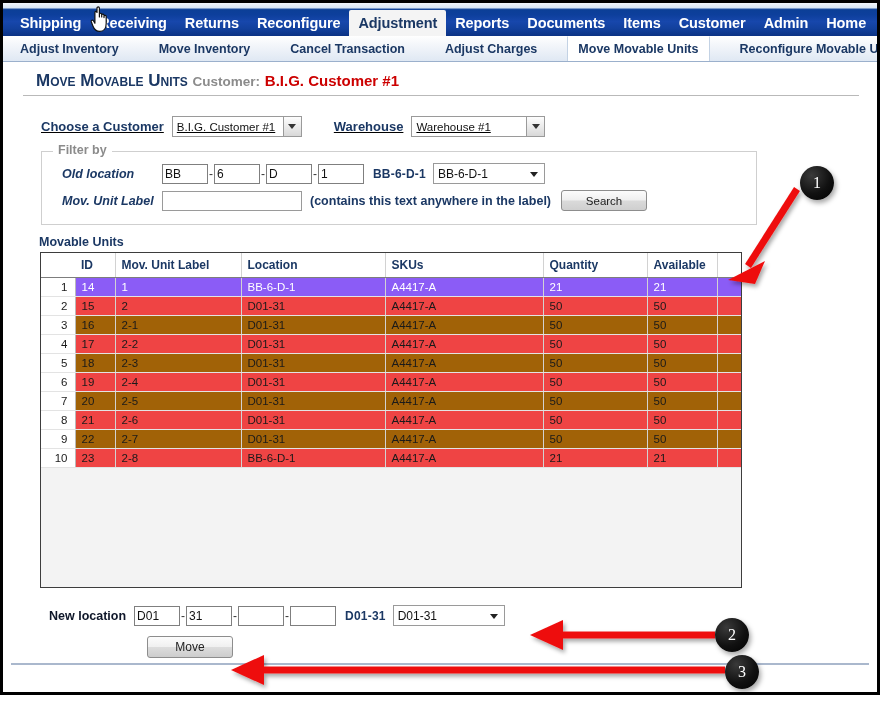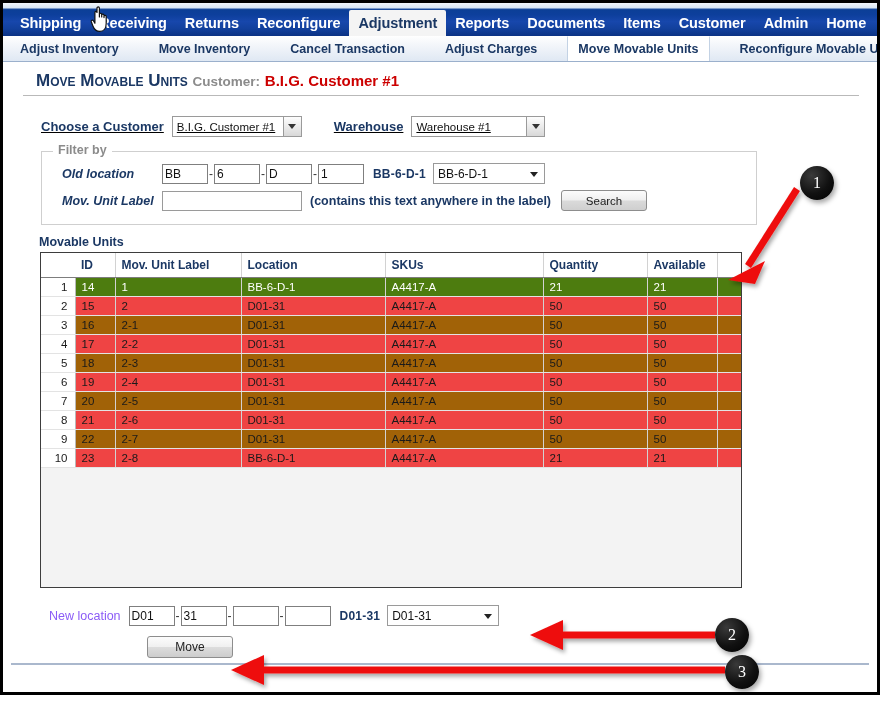--- a/index.html
+++ b/index.html
@@ -266,40 +266,40 @@
   }
   table.grid td.rn {
     text-align: right;
     background: #ffffff;
     border-right: 1px solid #b9b9b9;
     color: #1a1a1a;
     padding-right: 7px;
   }
   tr.odd td { background: #a16207; }
   tr.even td { background: #ef4444; }
-  tr.sel td { background: #4d7c0f; color: #ffffff; }
+  tr.sel td { background: #8b5cf6; color: #ffffff; }
   tr.sel td.rn { background: #ffffff; color:#1a1a1a; }
 
   
   .c-rn   { width: 34px; }
   .c-id   { width: 40px; }
   .c-lbl  { width: 126px; }
   .c-loc  { width: 144px; }
   .c-sku  { width: 158px; }
   .c-qty  { width: 104px; }
   .c-avl  { width: 70px; }
   .c-pad  { width: 26px; }
 
   
   .newloc {
     display: flex; align-items: center;
     margin: 17px 0 0 46px;
   }
   .newloc .rlabel {
-    color: #8b5cf6; font-size: 12.5px; font-weight: normal;
+    color: #0f172a; font-size: 12.5px; font-weight: bold;
     margin-right: 8px;
   }
   .moverow { margin: 10px 0 0 144px; }
   .btn-move {
     width: 86px; height: 22px;
     border: 1px solid #8d8d8d; border-radius: 3px;
     background: linear-gradient(to bottom,#fcfcfc 0%, #f0f0f0 48%, #dcdcdc 52%, #cdcdcd 100%);
     color: #222; font-size: 12px;
     display: flex; align-items: center; justify-content: center;
   }

